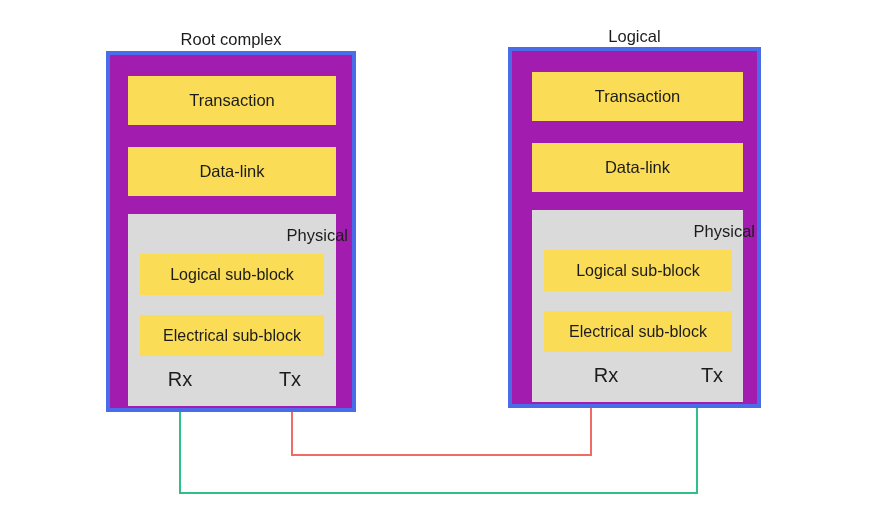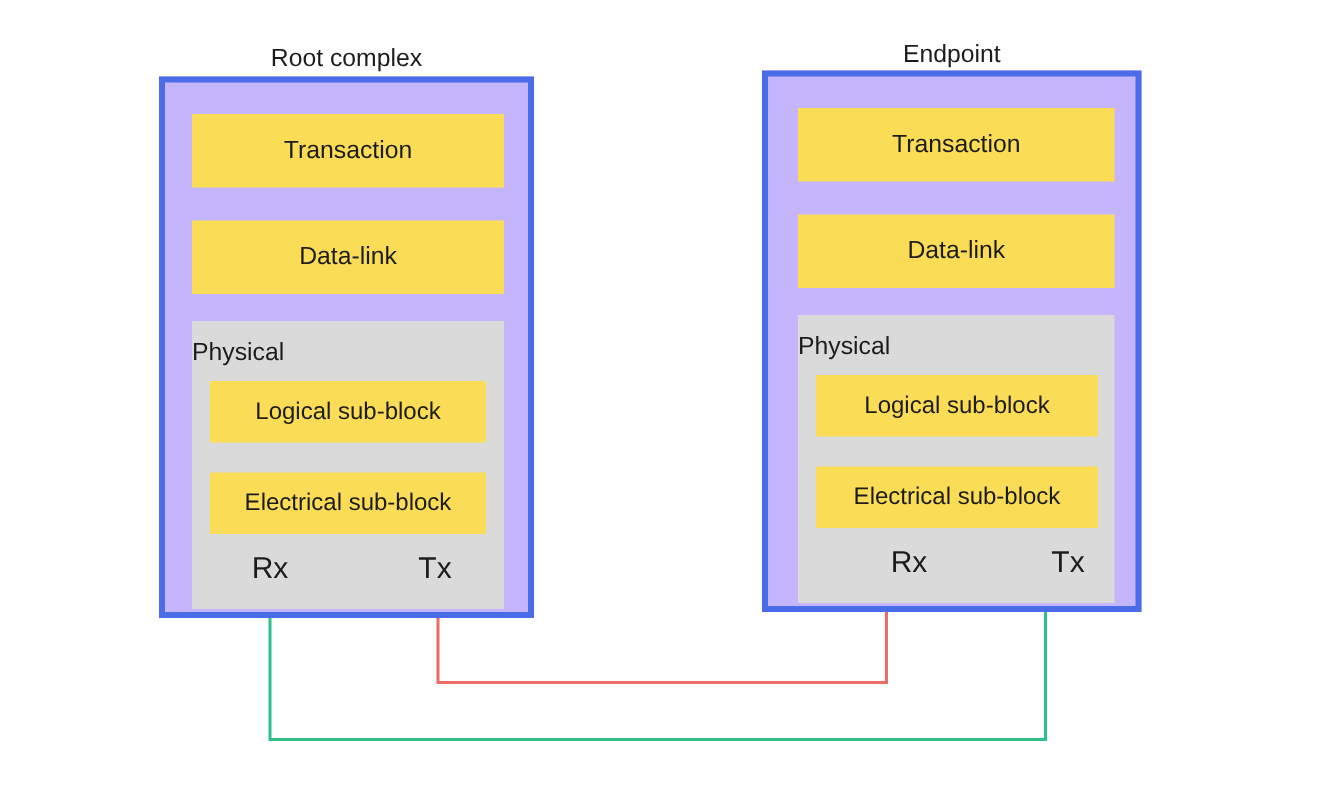--- a/index.html
+++ b/index.html
@@ -52,21 +52,21 @@
   #title-endpoint {
     left: 508px;
     top: 28px;
     width: 253px;
   }
 
   
   .device-panel {
     position: absolute;
     box-sizing: border-box;
-    background: #c4b5fd;
+    background: #a21caf;
     border: 4px solid #4A6CE8;
     z-index: 2;
   }
   #panel-root-complex {
     left: 106px;
     top: 51px;
     width: 250px;
     height: 361px;
   }
   #panel-endpoint {
@@ -97,24 +97,24 @@
   
   .physical-block {
     position: absolute;
     box-sizing: border-box;
     background: #DADADA;
   }
   #rc-physical { left: 18px; top: 159px; width: 208px; height: 192px; }
 
   .physical-label {
     position: absolute;
-    left: 0;
+    left: 12px;
     top: 13px;
     width: 100%;
-    text-align: left;
+    text-align: right;
     font-size: 16.5px;
     line-height: 1;
     color: #1c1c1c;
   }
 
   .sub-block {
     position: absolute;
     box-sizing: border-box;
     background: #FBDC56;
     display: flex;
@@ -162,21 +162,21 @@
     </g>
 
     <g>
       <path d="M 697,375 L 697,493 L 180,493 L 180,375" fill="none" stroke="#2FC08A" stroke-width="2"></path>
       <path d="M 180,371 L 176.2,379 L 183.8,379 Z" fill="#2FC08A"></path>
     </g>
   </svg>
 
   <div class="panel-title" id="title-root-complex">Root complex</div>
 
-  <div class="panel-title" id="title-endpoint">Endpoint</div>
+  <div class="panel-title" id="title-endpoint">Logical</div>
 
   <div class="device-panel" id="panel-root-complex">
 
     <div class="layer-block" id="rc-transaction">Transaction</div>
 
     <div class="layer-block" id="rc-datalink">Data-link</div>
 
     <div class="physical-block" id="rc-physical">
 
       <div class="physical-label">Physical</div>

